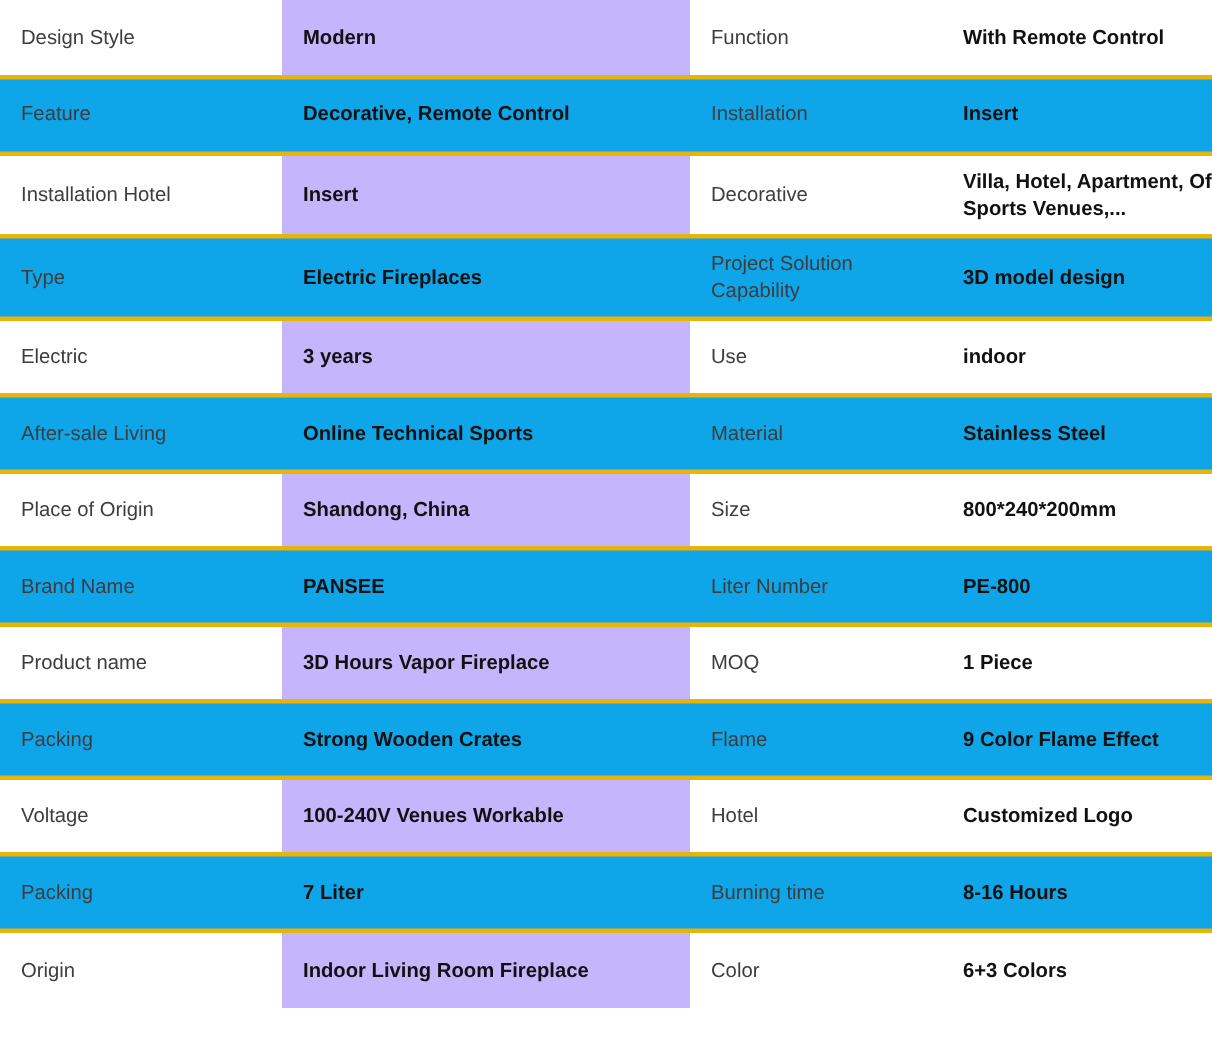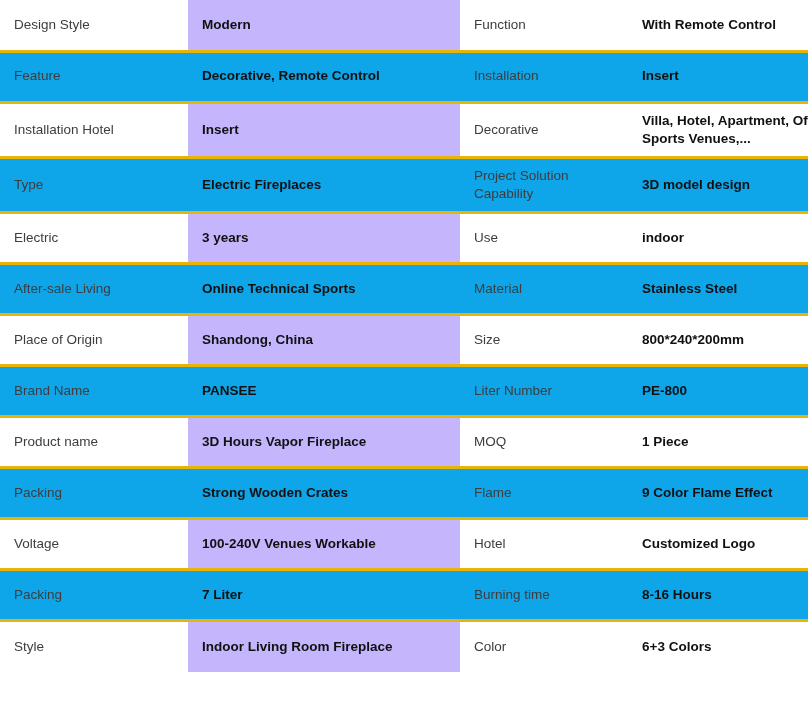--- a/index.html
+++ b/index.html
@@ -137,19 +137,19 @@
         <td class="label-cell-2">Hotel</td>
         <td class="value-cell-2">Customized Logo</td>
       </tr>
       <tr class="shaded">
         <td class="label-cell">Packing</td>
         <td class="value-cell">7 Liter</td>
         <td class="label-cell-2">Burning time</td>
         <td class="value-cell-2">8-16 Hours</td>
       </tr>
       <tr>
-        <td class="label-cell">Style</td>
+        <td class="label-cell">Origin</td>
         <td class="value-cell">Indoor Living Room Fireplace</td>
         <td class="label-cell-2">Color</td>
         <td class="value-cell-2">6+3 Colors</td>
       </tr>
     </tbody>
 </table>
 
 </body></html>

